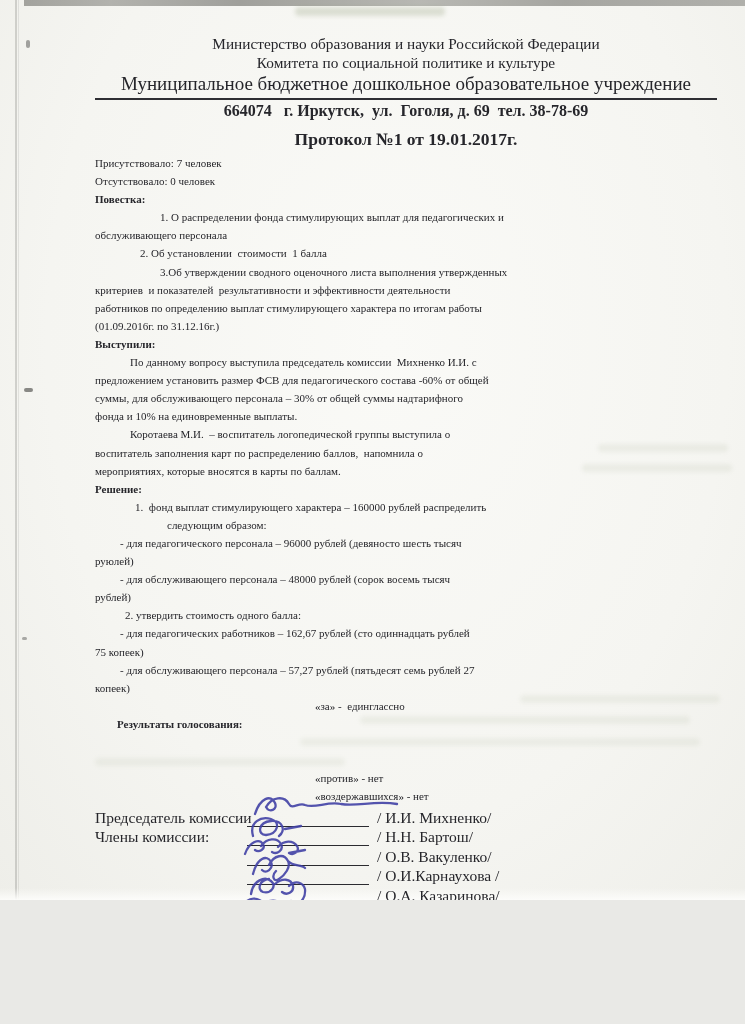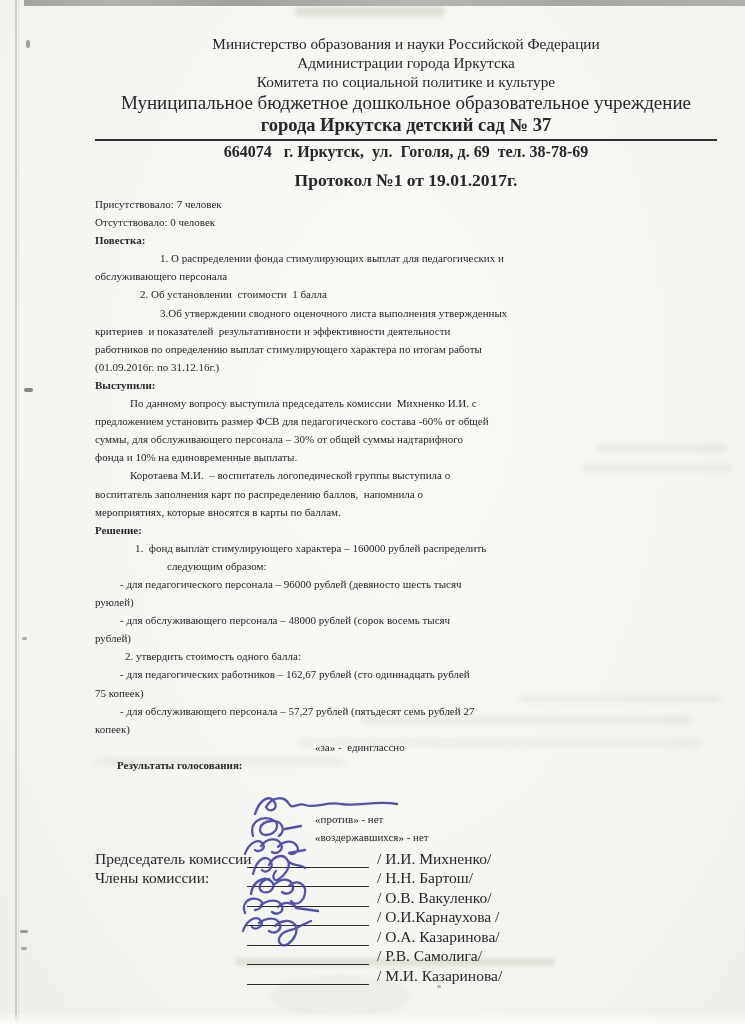--- a/index.html
+++ b/index.html
@@ -1,18 +1,18 @@
 <!DOCTYPE html>
 <html><head>
 <meta charset="utf-8">
 <style>
   html,body{margin:0;padding:0;background:#e9e9e6;}
   .page{
     position:relative;
-    width:745px;height:1024px;
+    width:745px;height:900px;
     background:
       radial-gradient(ellipse at 52% 38%, #fafaf7 0%, #f5f5f1 62%, #eeeee9 100%);
     overflow:hidden;
     font-family:"Liberation Serif","DejaVu Serif",serif;
     color:#26262b;
   }
   
   .top-band{position:absolute;top:0;left:24px;right:0;height:6px;
     background:linear-gradient(90deg,#888883 0%,#9c9c97 12%,#83837e 30%,#a3a39e 55%,#8b8b86 75%,#9a9a95 100%);
     opacity:.75;}
@@ -68,24 +68,22 @@
   <div class="smudge" style="left:360px;top:716px;width:330px;height:8px;opacity:.11;"></div>
   <div class="smudge" style="left:300px;top:738px;width:400px;height:8px;opacity:.10;"></div>
   <div class="smudge" style="left:95px;top:758px;width:250px;height:8px;opacity:.10;"></div>
   <div class="smudge" style="left:235px;top:958px;width:320px;height:8px;opacity:.22;"></div>
   <div class="smudge" style="left:270px;top:975px;width:140px;height:42px;opacity:.08;border-radius:50%;"></div>
   <div class="bottom-light"></div>
 
   <div class="content">
 
     <div class="hdr h-small">Министерство образования и науки Российской Федерации</div>
-    <div class="hdr h-small">Администрации города Иркутска</div>
     <div class="hdr h-small">Комитета по социальной политике и культуре</div>
     <div class="hdr h-big">Муниципальное бюджетное дошкольное образовательное учреждение</div>
-    <div class="hdr h-big2">города Иркутска детский сад № 37</div>
     <hr class="rule">
     <div class="hdr address">664074   г. Иркутск,  ул.  Гоголя, д. 69  тел. 38-78-69</div>
 
     <div class="title">Протокол №1 от 19.01.2017г.</div>
 
     <div class="body-block">
       <div class="ln">Присутствовало: 7 человек</div>
       <div class="ln">Отсутствовало: 0 человек</div>
       <div class="ln b">Повестка:</div>
       <div class="ln i65">1. О распределении фонда стимулирующих выплат для педагогических и</div>

